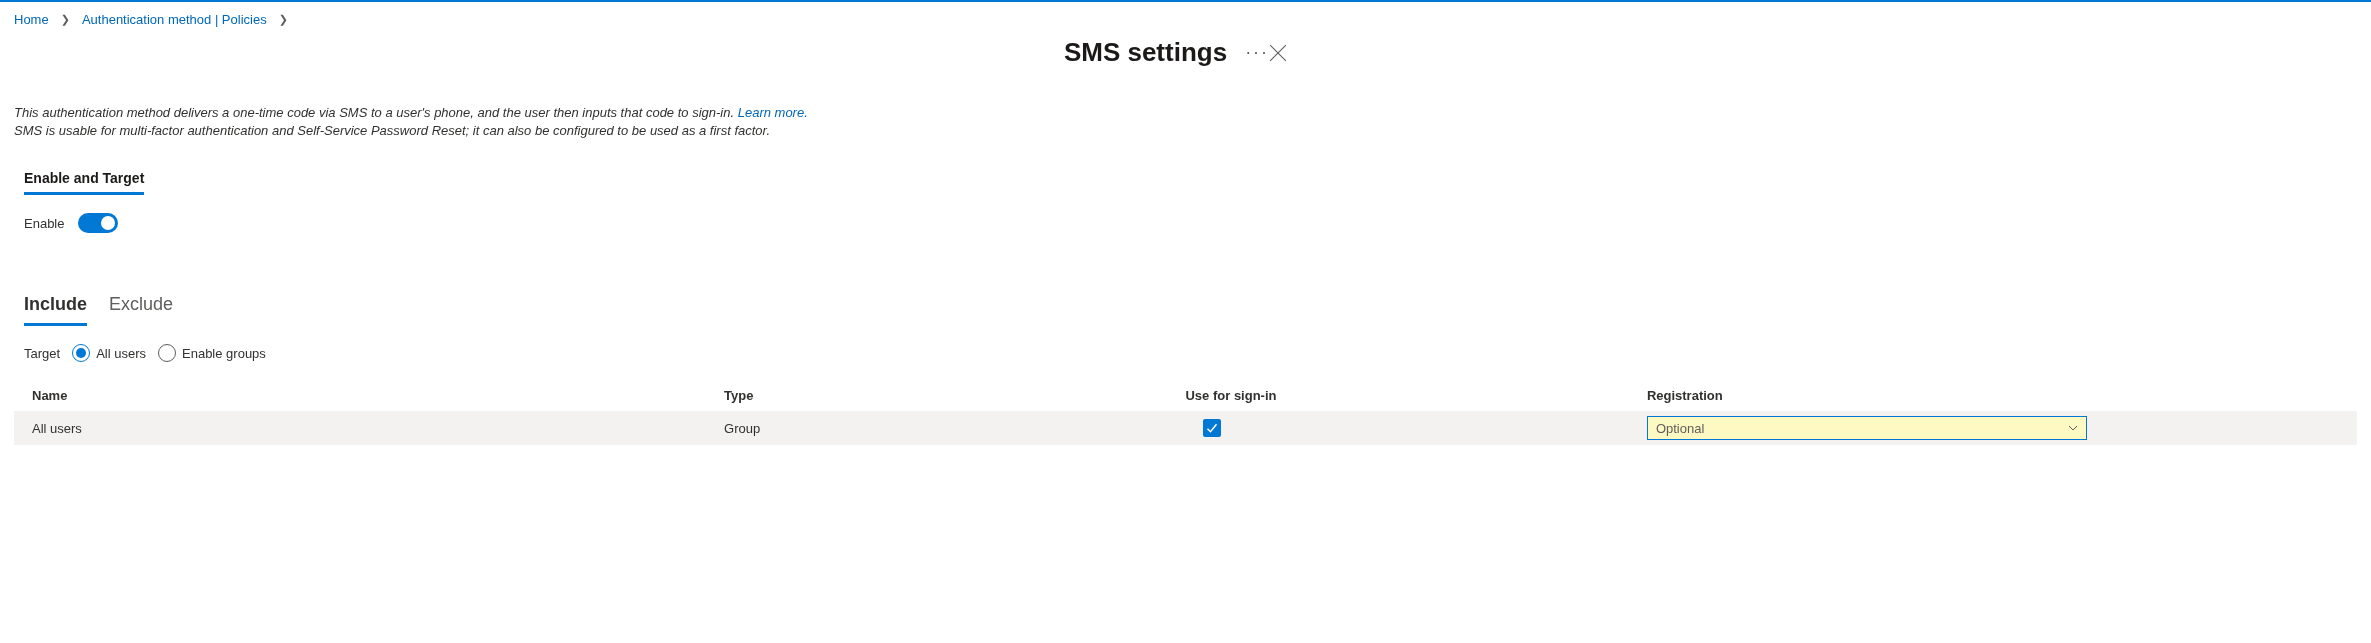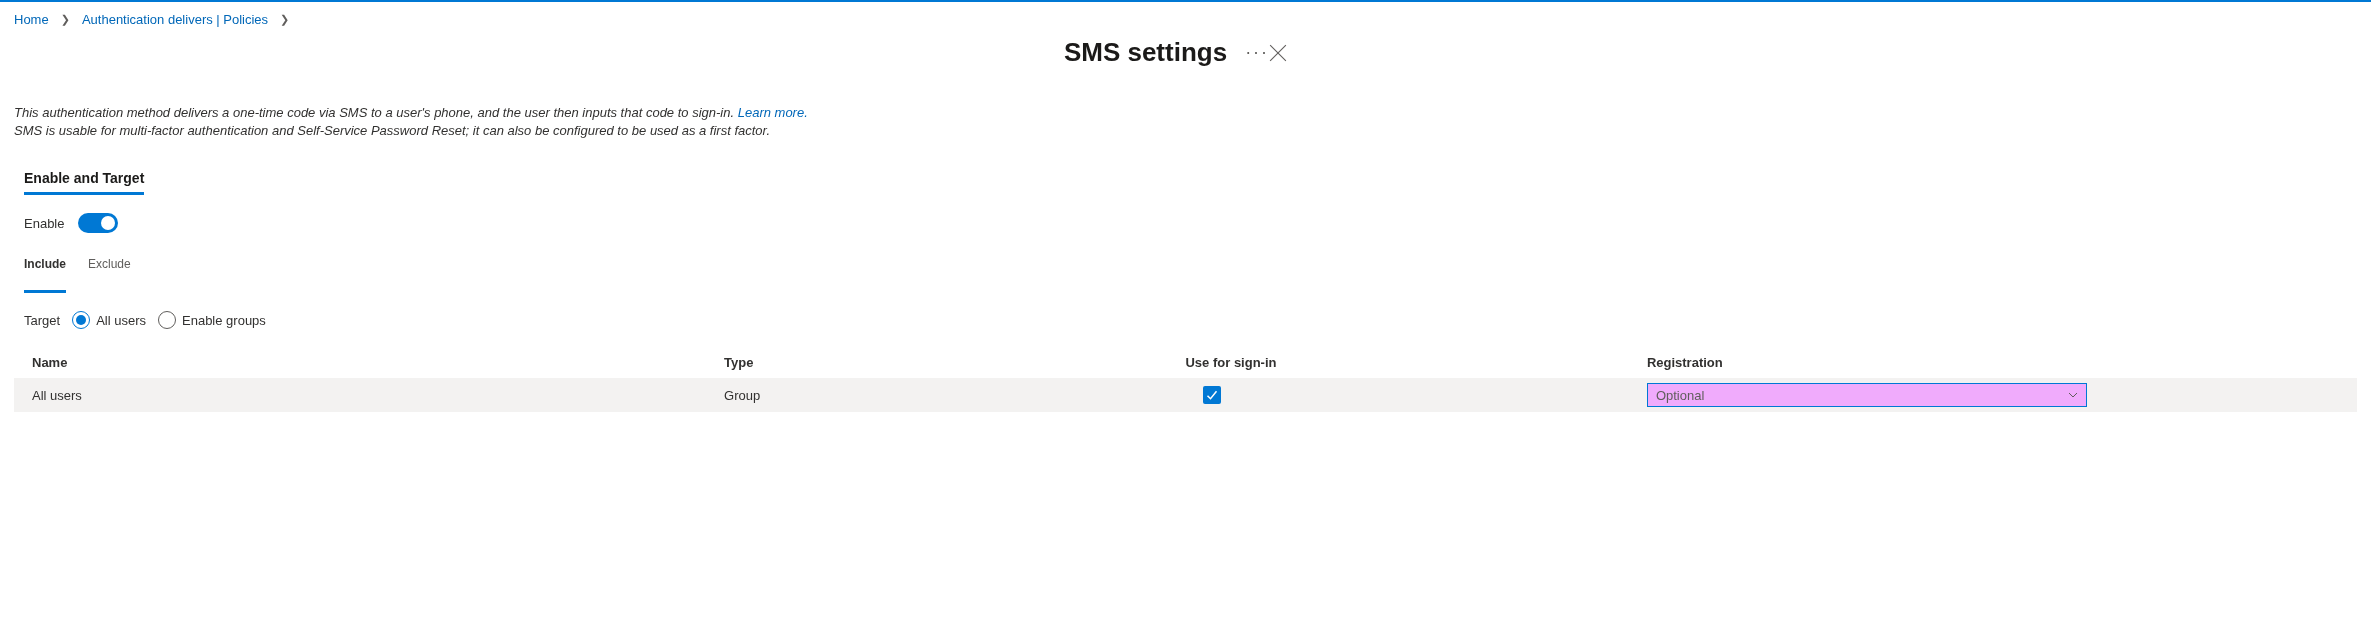--- a/index.html
+++ b/index.html
@@ -27,21 +27,21 @@
   .enable-row { display: flex; align-items: center; gap: 14px; margin-bottom: 24px; padding-left: 10px;}
   .toggle {
     width: 40px; height: 20px; background: #0078d4;
     border-radius: 10px; position: relative; cursor: pointer;
   }
   .toggle .knob {
     width: 14px; height: 14px; background: #fff; border-radius: 50%;
     position: absolute; top: 3px; right: 3px;
   }
   .subtabs { display: flex; gap: 22px; margin-bottom: 18px; padding-left: 10px;}
-  .subtab { font-size: 12px; font-weight: 600; padding-bottom: 19px; cursor: pointer; color: #323130; border-bottom: 3px solid transparent; }
+  .subtab { font-size: 18px; font-weight: 600; padding-bottom: 8px; cursor: pointer; color: #323130; border-bottom: 3px solid transparent; margin-top: 37px; }
   .subtab.inactive { font-weight: 400; color: #605e5c; }
   .subtab.active { border-bottom: 3px solid #0078d4; }
   .target-row { display: flex; align-items: center; gap: 12px; margin-bottom: 18px; padding-left: 10px;}
   .radio { display: flex; align-items: center; gap: 6px; cursor: pointer; }
   .radio-circle {
     width: 18px; height: 18px; border: 1px solid #605e5c; border-radius: 50%;
     display: flex; align-items: center; justify-content: center;
   }
   .radio.selected .radio-circle { border-color: #0078d4; }
   .radio.selected .radio-dot { width: 10px; height: 10px; background: #0078d4; border-radius: 50%; }
@@ -50,36 +50,36 @@
   .thead { font-weight: 600; padding: 8px 18px; font-size: 13px; }
   .trow { background: #f3f2f1; padding: 5px 18px; font-size: 13px; height: 34px; }
   .checkbox {
     width: 18px; height: 18px; background: #0078d4; border-radius: 2px;
     display: flex; align-items: center; justify-content: center; cursor: pointer;
     margin-left: 18px;
   }
   .checkbox svg { stroke: #fff; }
   .cell-signin-wrap { display:flex; align-items: center;}
   .select-wrap {
-    background: #f0abfc; border: 1px solid #0078d4; height: 24px;
+    background: #fef9c3; border: 1px solid #0078d4; height: 24px;
     display: flex; align-items: center; justify-content: space-between;
     padding: 0 8px; cursor: pointer; color: #605e5c; font-size: 13px;
     width: 100%; max-width: 440px;
   }
   .select-wrap .chev { color: #605e5c; }
 </style>
 </head>
 <body>
 
 <div class="page">
 
   <div class="breadcrumb">
     <a href="#">Home</a>
     <span class="chevron">❯</span>
-    <a href="#">Authentication delivers | Policies</a>
+    <a href="#">Authentication method | Policies</a>
     <span class="chevron">❯</span>
   </div>
 
   <div class="title-row">
     <div class="title-left">
       <h1 class="page-title">SMS settings</h1>
       <span class="ellipsis-btn">···</span>
     </div>
     <svg class="close-btn" viewBox="0 0 16 16">
       <line x1="1" y1="1" x2="15" y2="15" stroke-width="1"></line>

